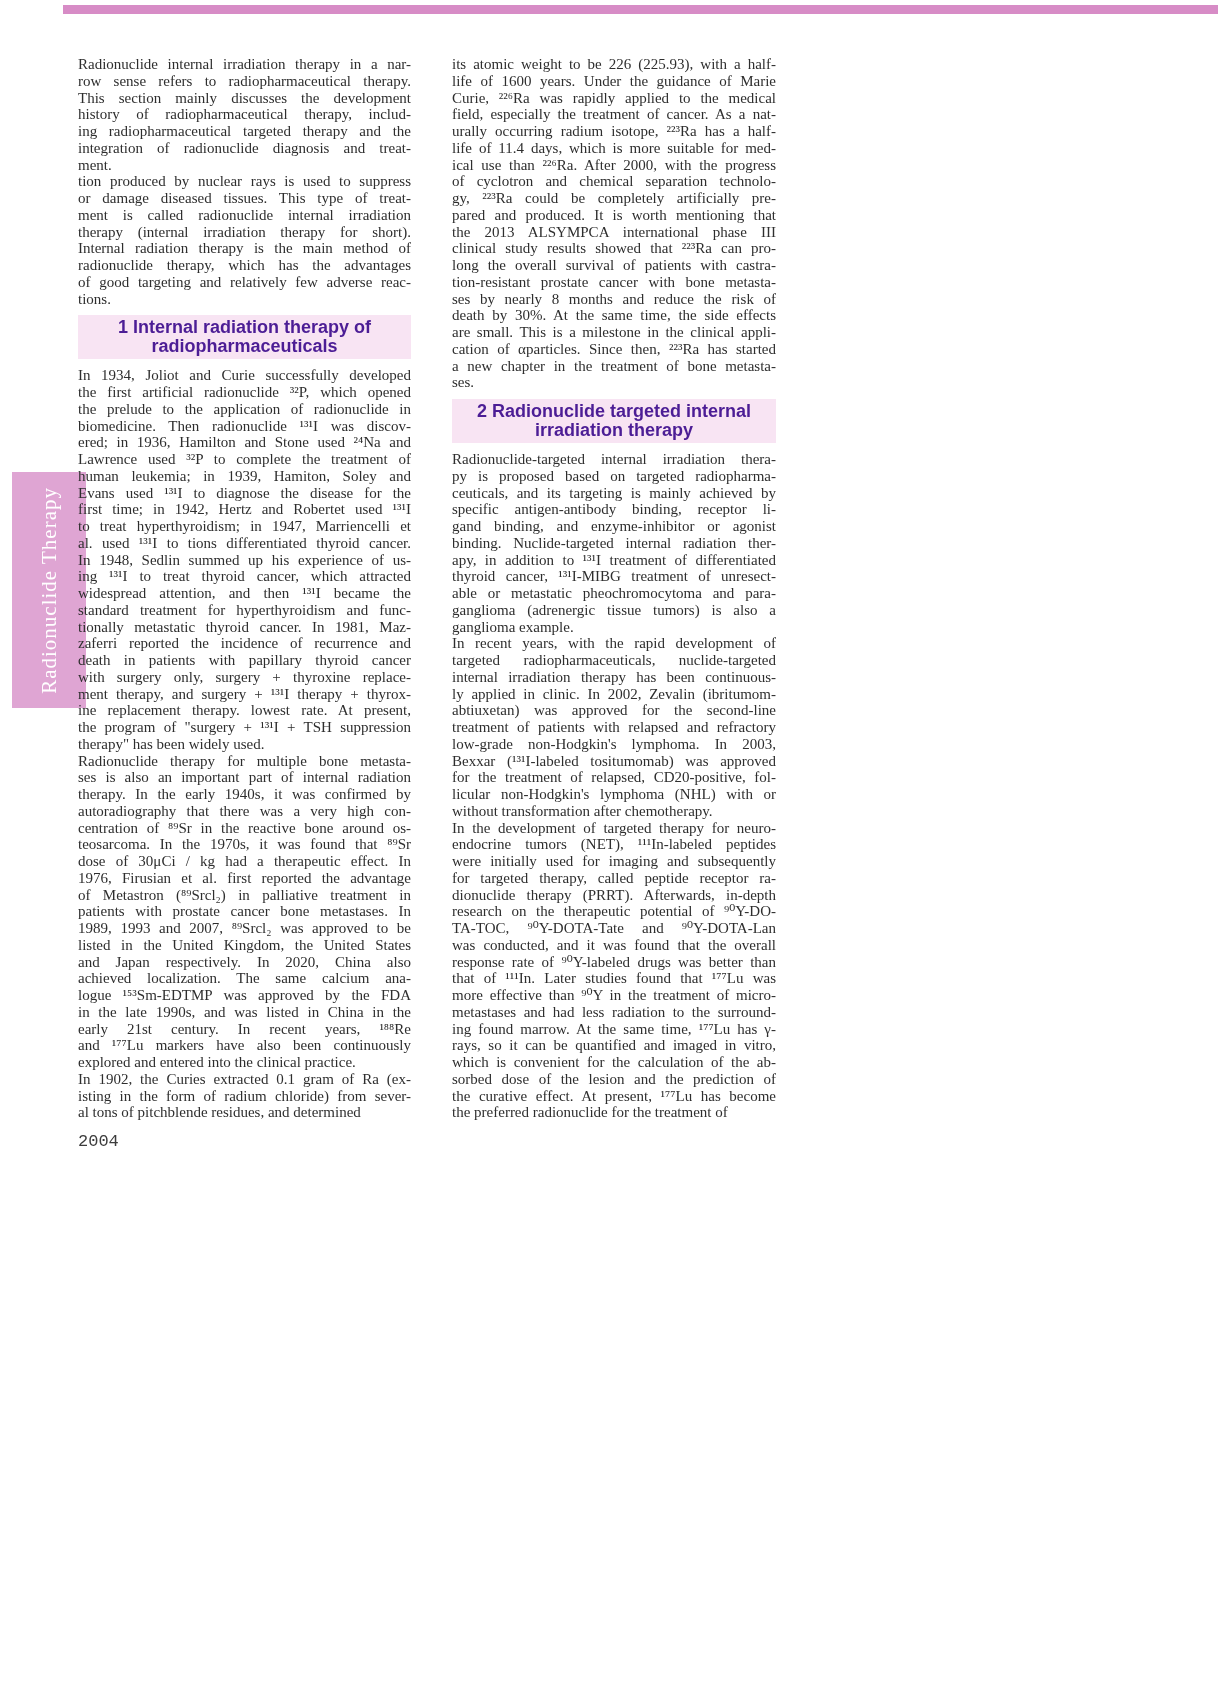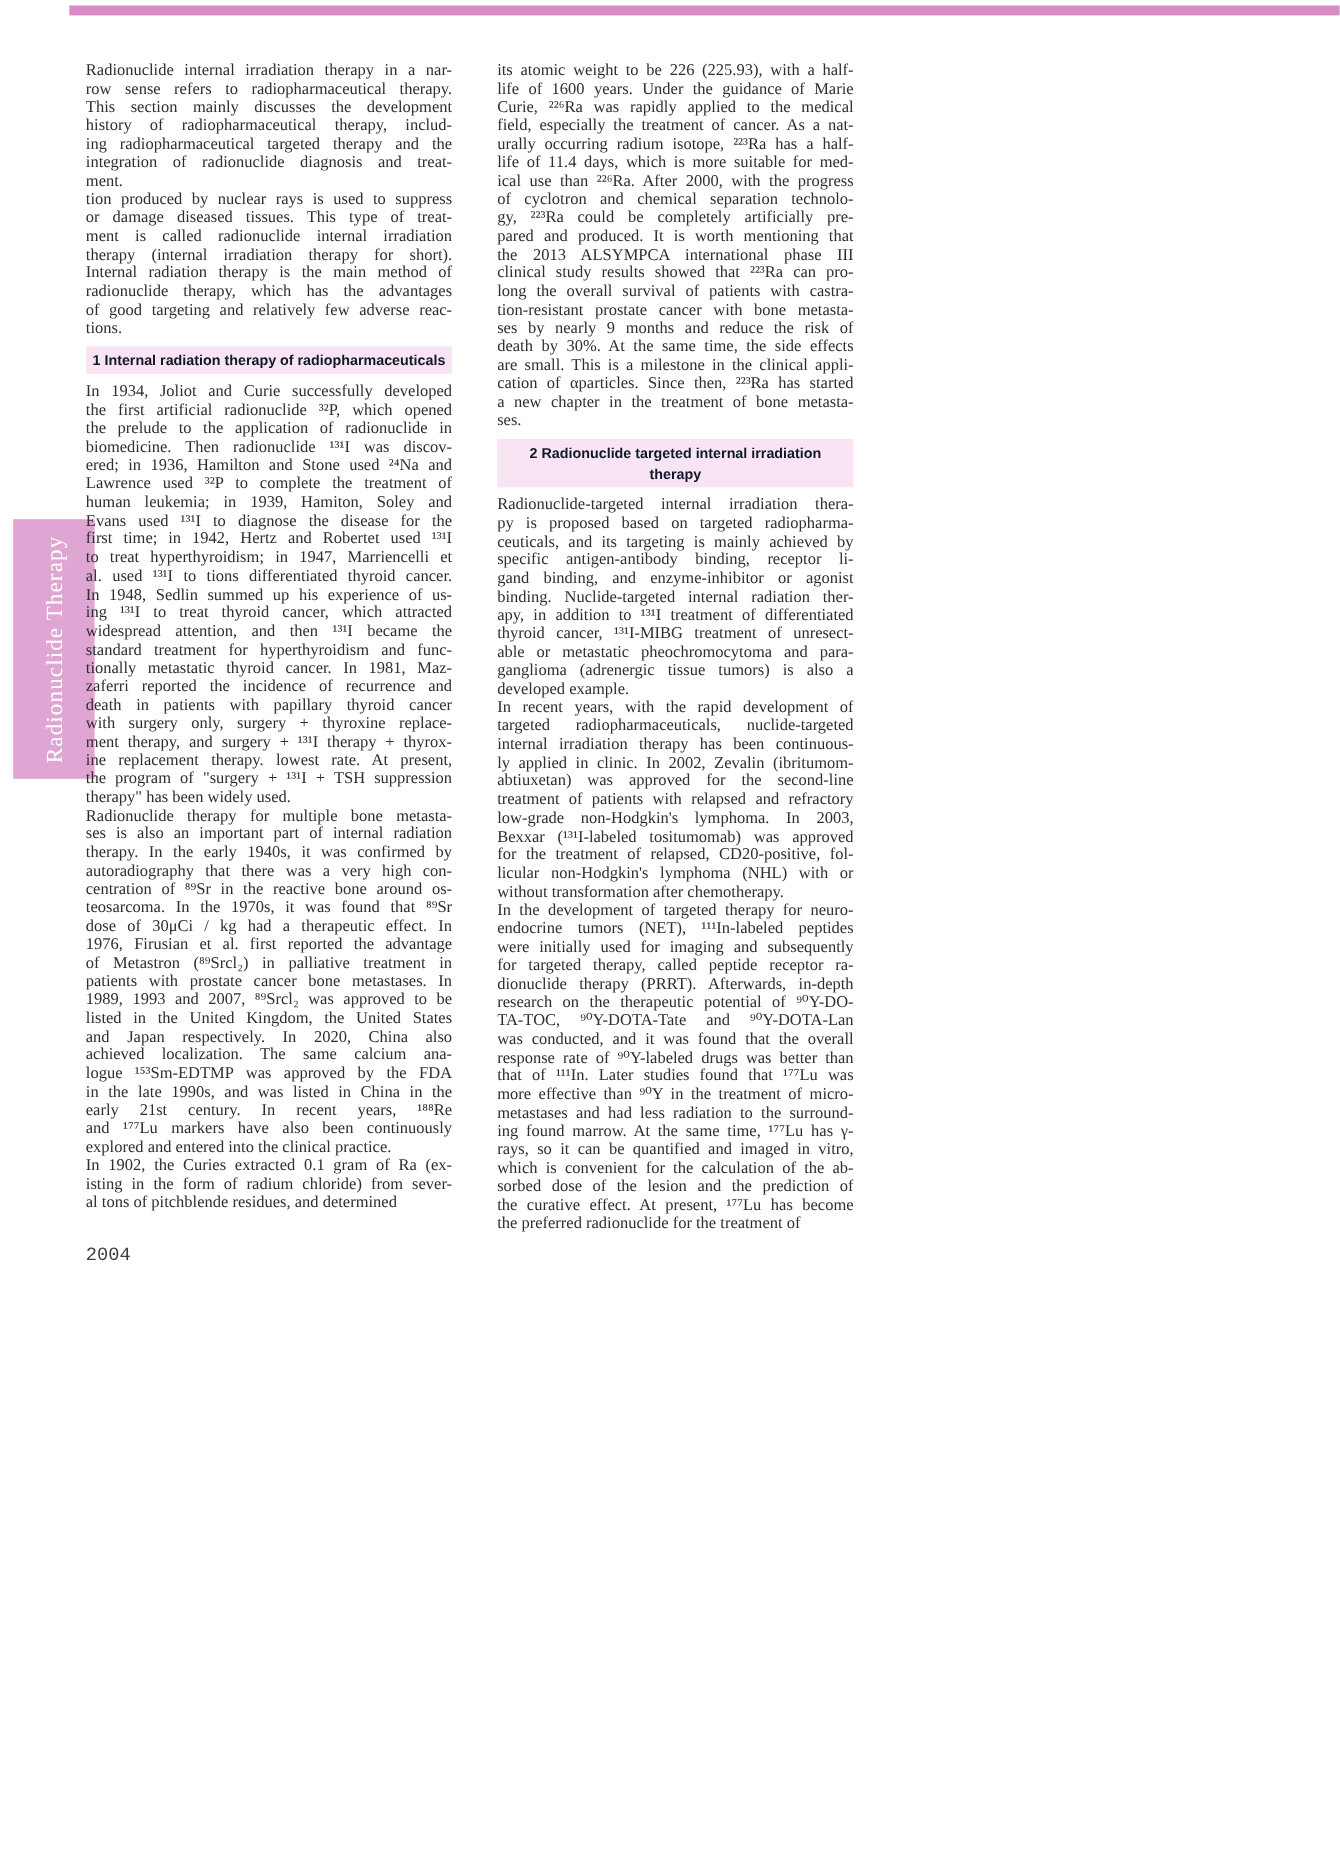--- a/index.html
+++ b/index.html
@@ -6,21 +6,21 @@
   body{width:1218px;height:1696px;position:relative;font-family:"Liberation Serif","DejaVu Serif",serif;}
   .top-bar{position:absolute;left:63px;top:5px;width:1155px;height:9px;background:#d78cc6;}
   .chapter-tab{position:absolute;left:12px;top:472px;width:74px;height:236px;background:#dfa5d3;display:flex;align-items:center;justify-content:center;}
   .chapter-tab .tab-label{writing-mode:vertical-rl;transform:rotate(180deg);color:#ffffff;font-family:"Liberation Serif","DejaVu Serif",serif;font-size:21px;letter-spacing:1px;white-space:nowrap;}
   .col{position:absolute;top:56px;font-size:15px;line-height:16.75px;color:#2e2e2e;overflow:hidden;}
   .col-left{left:78px;width:333px;}
   .col-right{left:452px;width:324px;}
   .para{margin:0;}
   .line{text-align:justify;text-align-last:justify;white-space:normal;}
   .line.last{text-align-last:left;}
-  .section-heading{font-family:"Liberation Sans",sans-serif;font-weight:bold;font-size:13px;line-height:19px;text-align:center;color:#0f172a;background:#f8e4f3;margin:8px 0;padding:3px 6px;}
+  .section-heading{font-family:"Liberation Sans",sans-serif;font-weight:bold;font-size:18px;line-height:19px;text-align:center;color:#4c1d95;background:#f8e4f3;margin:8px 0;padding:3px 6px;}
   .footer{position:absolute;left:78px;top:1132px;display:flex;align-items:baseline;gap:26px;}
   .page-number{font-family:Liberation Mono, monospace;font-size:17px;color:#3c3c3c;}
   .book-title{font-family:"Liberation Serif","DejaVu Serif",serif;font-size:15.5px;color:#3c3c3c;}
 </style>
 </head>
 <body>
 
 <div class="top-bar"></div>
 
 <div class="chapter-tab">
@@ -109,40 +109,40 @@
       <div class="line">urally occurring radium isotope, ²²³Ra has a half-</div>
       <div class="line">life of 11.4 days, which is more suitable for med-</div>
       <div class="line">ical use than ²²⁶Ra. After 2000, with the progress</div>
       <div class="line">of cyclotron and chemical separation technolo-</div>
       <div class="line">gy, ²²³Ra could be completely artificially pre-</div>
       <div class="line">pared and produced. It is worth mentioning that</div>
       <div class="line">the 2013 ALSYMPCA international phase III</div>
       <div class="line">clinical study results showed that ²²³Ra can pro-</div>
       <div class="line">long the overall survival of patients with castra-</div>
       <div class="line">tion-resistant prostate cancer with bone metasta-</div>
-      <div class="line">ses by nearly 9 months and reduce the risk of</div>
+      <div class="line">ses by nearly 8 months and reduce the risk of</div>
       <div class="line">death by 30%. At the same time, the side effects</div>
       <div class="line">are small. This is a milestone in the clinical appli-</div>
       <div class="line">cation of αparticles. Since then, ²²³Ra has started</div>
       <div class="line">a new chapter in the treatment of bone metasta-</div>
       <div class="line last">ses.</div>
     </div>
     <div class="section-heading">2 Radionuclide targeted internal irradiation therapy</div>
     <div class="para">
       <div class="line">Radionuclide-targeted internal irradiation thera-</div>
       <div class="line">py is proposed based on targeted radiopharma-</div>
       <div class="line">ceuticals, and its targeting is mainly achieved by</div>
       <div class="line">specific antigen-antibody binding, receptor li-</div>
       <div class="line">gand binding, and enzyme-inhibitor or agonist</div>
       <div class="line">binding. Nuclide-targeted internal radiation ther-</div>
       <div class="line">apy, in addition to ¹³¹I treatment of differentiated</div>
       <div class="line">thyroid cancer, ¹³¹I-MIBG treatment of unresect-</div>
       <div class="line">able or metastatic pheochromocytoma and para-</div>
       <div class="line">ganglioma (adrenergic tissue tumors) is also a</div>
-      <div class="line last">developed example.</div>
+      <div class="line last">ganglioma example.</div>
     </div>
     <div class="para">
       <div class="line">In recent years, with the rapid development of</div>
       <div class="line">targeted radiopharmaceuticals, nuclide-targeted</div>
       <div class="line">internal irradiation therapy has been continuous-</div>
       <div class="line">ly applied in clinic. In 2002, Zevalin (ibritumom-</div>
       <div class="line">abtiuxetan) was approved for the second-line</div>
       <div class="line">treatment of patients with relapsed and refractory</div>
       <div class="line">low-grade non-Hodgkin's lymphoma. In 2003,</div>
       <div class="line">Bexxar (¹³¹I-labeled tositumomab) was approved</div>

